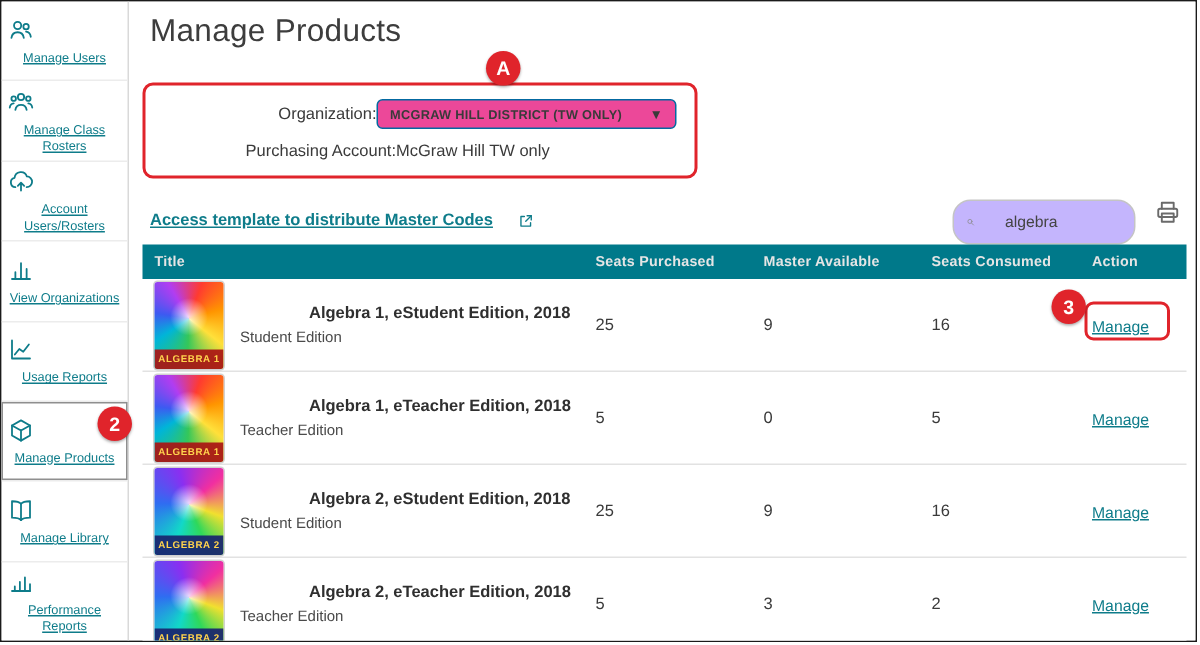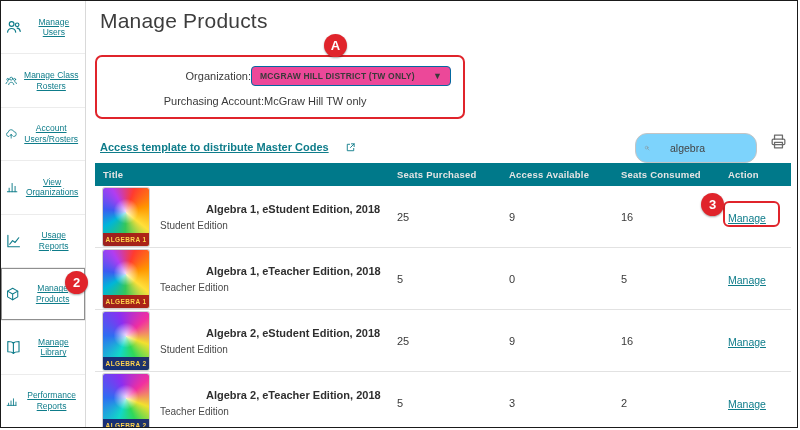--- a/index.html
+++ b/index.html
@@ -1,21 +1,21 @@
 <!DOCTYPE html>
 <html><head>
 <meta charset="utf-8">
 <style>
   * { margin:0; padding:0; box-sizing:border-box; }
   body { font-family:"Liberation Sans", sans-serif; background:#fff; }
   .window { position:relative; width:798px; height:428px; border:1px solid #1a1a1a; background:#fff; display:flex; overflow:hidden; }
 
   
   .sidebar { width:85px; border-right:1px solid #d9d9d9; display:flex; flex-direction:column; background:#fff; }
-  .side-item { flex:1; display:flex; flex-direction:row; align-items:center; justify-content:center; gap:4px; border-bottom:1px solid #ececec; padding:3px 4px; text-align:center; cursor:pointer; }
+  .side-item { flex:1; display:flex; flex-direction:column; justify-content:center; gap:4px; border-bottom:1px solid #ececec; padding:3px 4px; text-align:center; cursor:pointer; }
   .side-item:last-child { border-bottom:none; }
   .side-item.active { box-shadow: inset 0 0 0 1px #8f8f8f; }
   .side-label { font-size:8.5px; color:#0E7C8A; text-decoration:underline; line-height:1.25; }
   .sicon { width:18px; height:18px; stroke:#0E7C8A; fill:none; stroke-width:1.6; stroke-linecap:round; stroke-linejoin:round; }
 
   
   .main { flex:1; position:relative; background:#fff; }
   .page-title { position:absolute; left:14px; top:8px; font-size:21px; font-weight:400; color:#3d3d3d; letter-spacing:.2px; }
 
   
@@ -24,21 +24,21 @@
   .org-row + .org-row { margin-top:9px; }
   .org-label { width:155px; font-size:11px; color:#3a3a3a;text-align:right; }
   .org-dropdown { display:inline-flex; align-items:center; justify-content:space-between; min-width:200px; border:1px solid #0369a1; border-radius:4px; padding:4px 8px; cursor:pointer; background:#ec4899; }
   .org-dropdown-text { font-size:8.5px; font-weight:bold; color:#3a3a3a; letter-spacing:.2px; }
   .chevron { font-size:9px; color:#3a3a3a; margin-left:8px; }
   .org-value { font-size:11px; color:#3a3a3a; }
 
   
   .master-link { position:absolute; left:14px; top:140px; font-size:11px; font-weight:600; color:#0E7C8A; text-decoration:underline; cursor:pointer; display:flex; align-items:center; gap:16px; }
   .ext-icon { width:11px; height:11px; stroke:#0E7C8A; fill:none; stroke-width:2; stroke-linecap:round; stroke-linejoin:round; }
-  .search-box { position:absolute; left:549px; top:132px; width:122px; height:22px; border:1px solid #c4c4c4; border-radius:12px; background:#7dd3fc; display:flex; align-items:center; gap:20px; padding:14px 8px; }
+  .search-box { position:absolute; left:549px; top:132px; width:122px; height:22px; border:1px solid #c4c4c4; border-radius:12px; background:#c4b5fd; display:flex; align-items:center; gap:20px; padding:14px 8px; }
   .search-box svg { width:12px; height:12px; stroke:#8a8a8a; fill:none; stroke-width:2; stroke-linecap:round; }
   .search-box input { border:none; outline:none; width:78px; font-size:10.5px; color:#444; font-family:"Liberation Sans", sans-serif; background:transparent; }
   .print-btn { position:absolute; left:681px; top:131px; width:22px; height:22px; background:none; border:none; cursor:pointer; padding:0; }
   .print-btn svg { width:19px; height:19px; stroke:#6a6a6a; fill:none; stroke-width:1.6; stroke-linecap:round; stroke-linejoin:round; }
 
   
   .table { position:absolute; left:9px; top:162px; width:696px; }
   .thead { display:grid; grid-template-columns:290px 112px 112px 115px 1fr; background:#00798A; color:#e5e5e5; height:23px; align-items:center; }
   .th { font-size:9.5px; font-weight:bold; letter-spacing:.2px; }
   .th.c0 { padding-left:8px; } .th.c1, .th.c2, .th.c3 { padding-left:12px; } .th.c4 { padding-left:4px; }
@@ -174,21 +174,21 @@
           <path d="M7 9V4h10v5"></path>
           <rect x="4" y="9" width="16" height="7" rx="1.5"></rect>
           <path d="M7 13h10v7H7z"></path>
         </svg>
     </button>
 
     <div class="table">
       <div class="thead">
         <span class="th c0">Title</span>
         <span class="th c1">Seats Purchased</span>
-        <span class="th c2">Access Available</span>
+        <span class="th c2">Master Available</span>
         <span class="th c3">Seats Consumed</span>
         <span class="th c4">Action</span>
       </div>
 
       <div class="trow">
         <div class="title-cell">
           <div class="cover cover-a1">
               <span class="cover-label">ALGEBRA 1</span>
             </div>
           <div>

